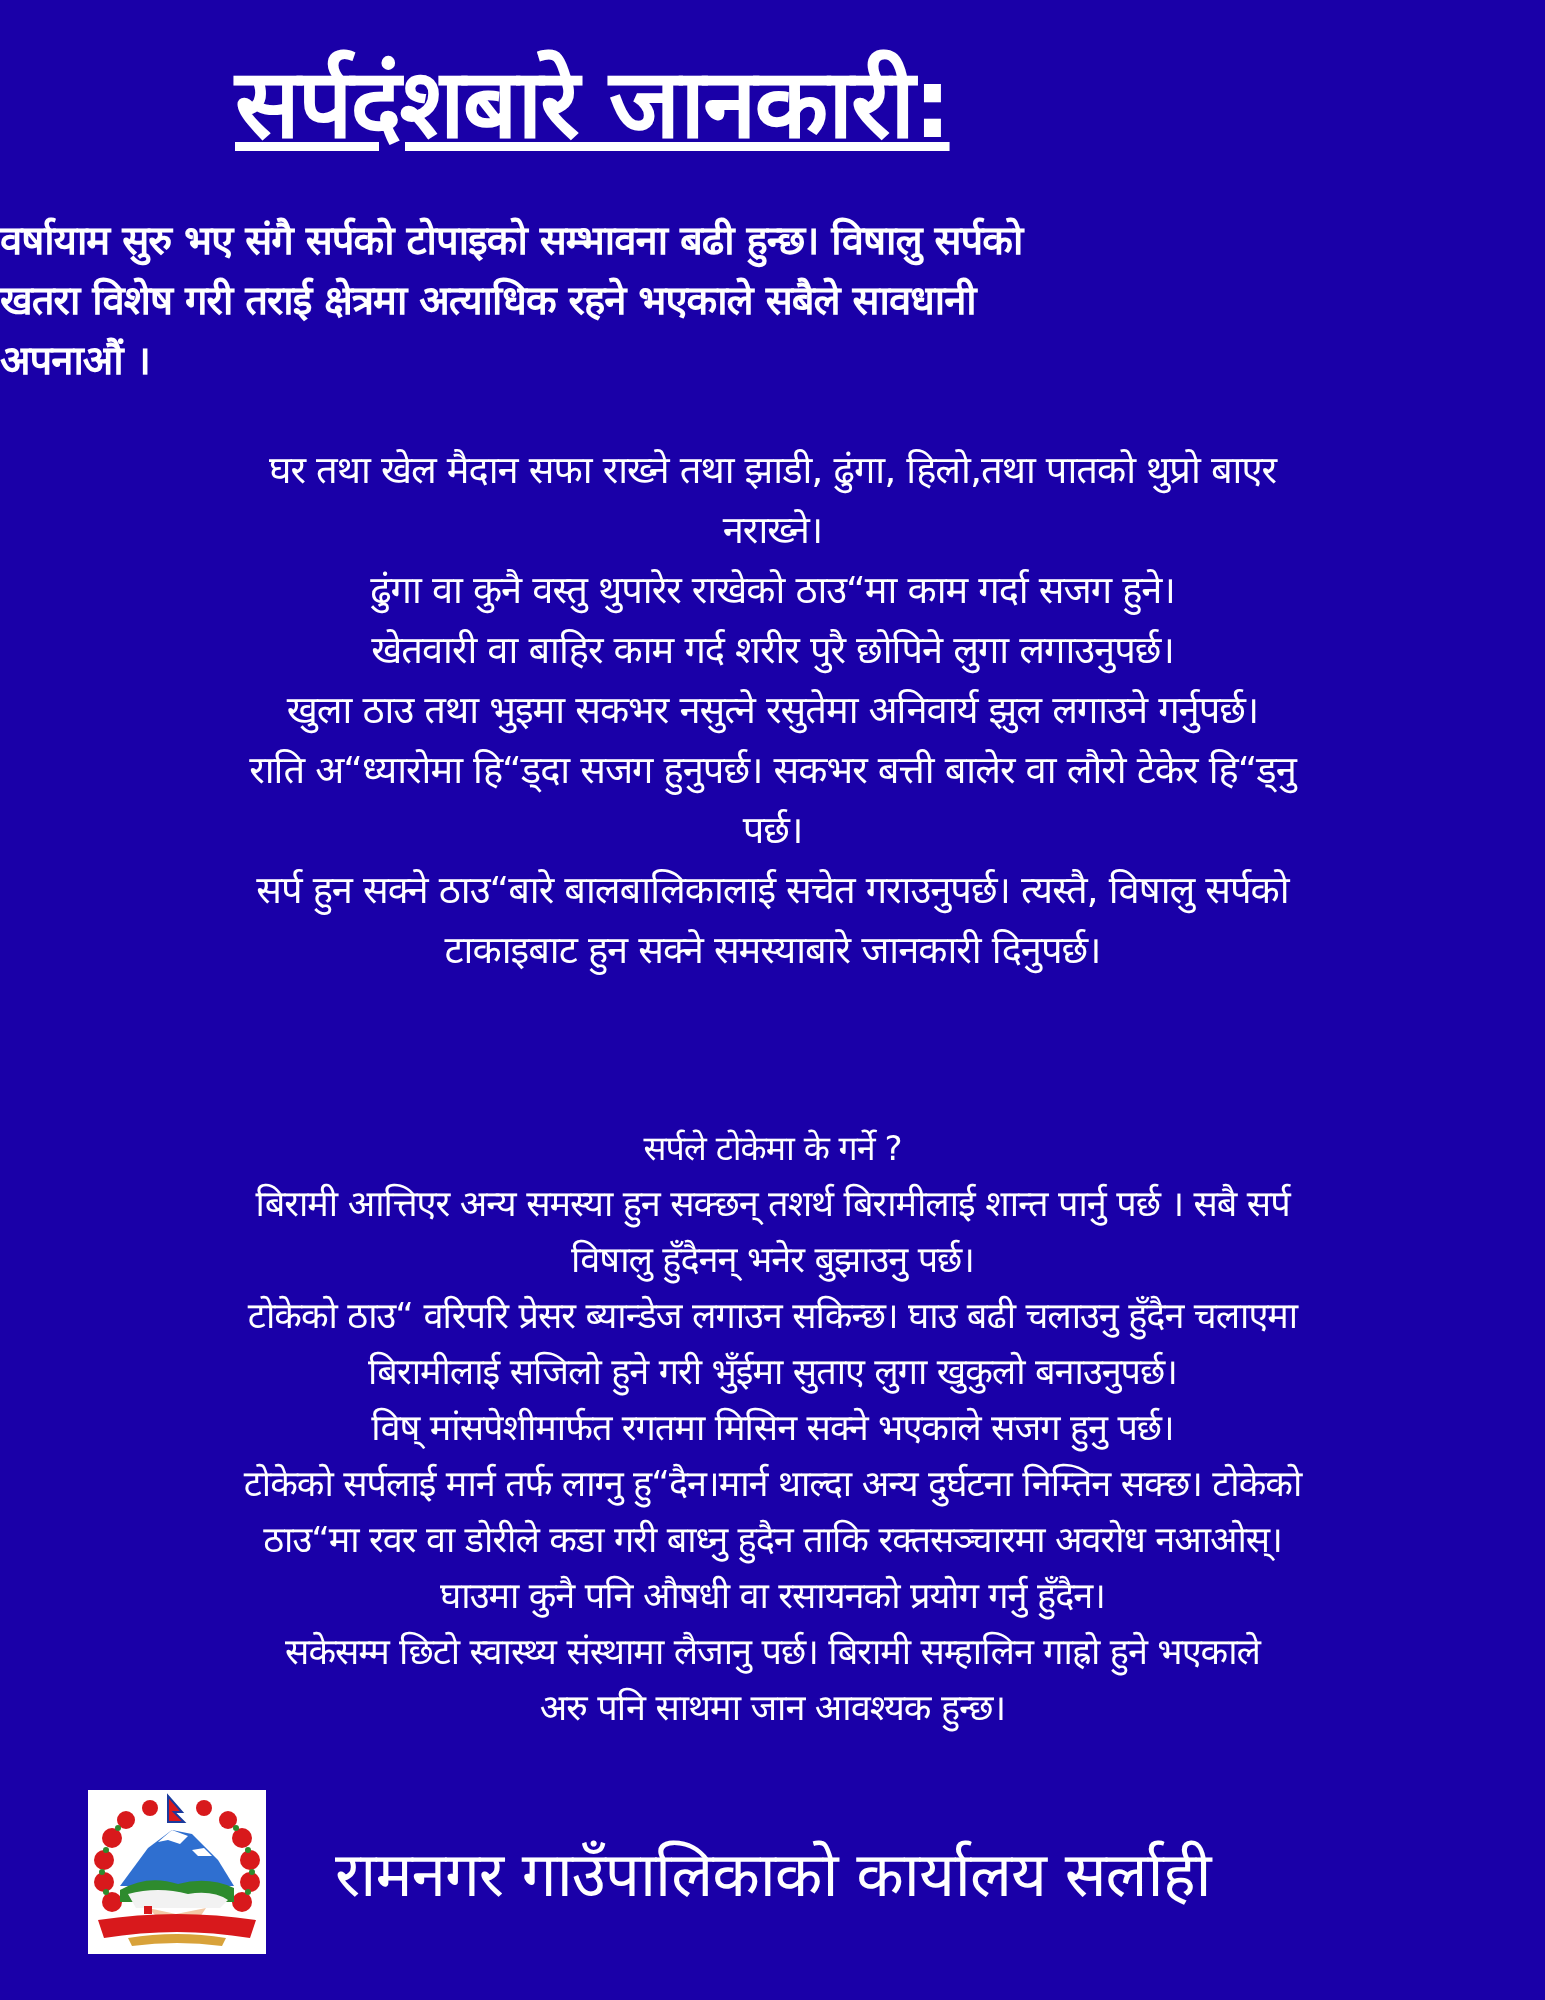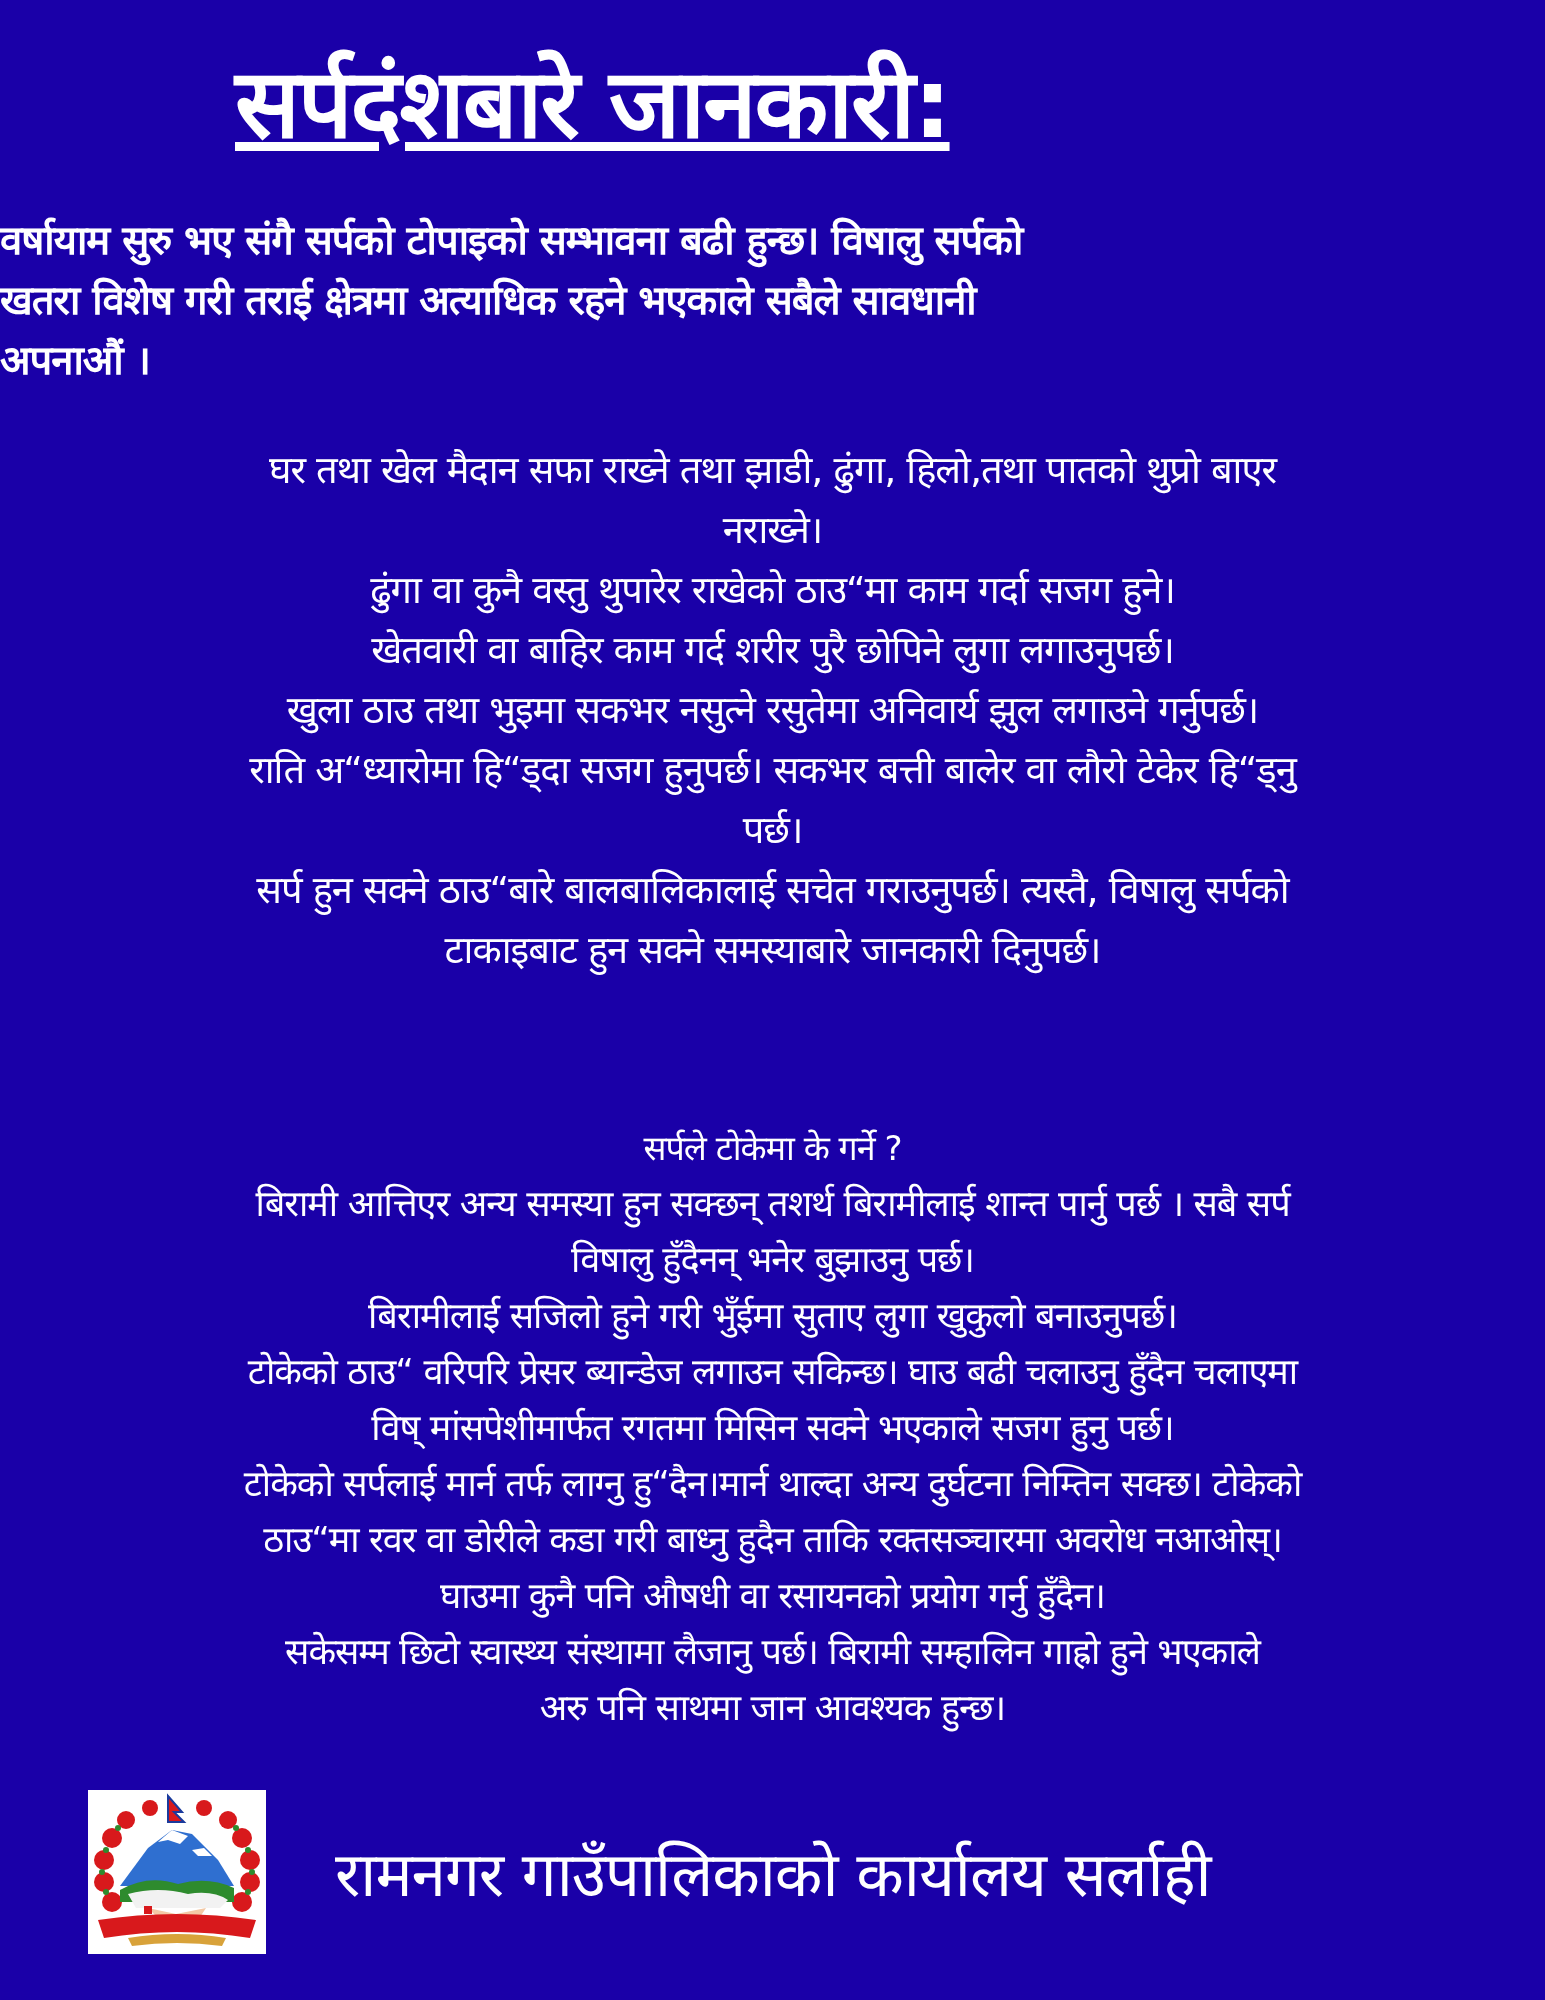--- a/index.html
+++ b/index.html
@@ -104,22 +104,22 @@
   <p>राति अ“ध्यारोमा हि“ड्दा सजग हुनुपर्छ। सकभर बत्ती बालेर वा लौरो टेकेर हि“ड्नु</p>
   <p>पर्छ।</p>
   <p>सर्प हुन सक्ने ठाउ“बारे बालबालिकालाई सचेत गराउनुपर्छ। त्यस्तै, विषालु सर्पको</p>
   <p>टाकाइबाट हुन सक्ने समस्याबारे जानकारी दिनुपर्छ।</p>
 </div>
 
 <div class="section2">
   <p class="subhead">सर्पले टोकेमा के गर्ने ?</p>
   <p>बिरामी आत्तिएर अन्य समस्या हुन सक्छन् तशर्थ बिरामीलाई शान्त पार्नु पर्छ । सबै सर्प</p>
   <p>विषालु हुँदैनन् भनेर बुझाउनु पर्छ।</p>
+  <p>टोकेको ठाउ“ वरिपरि प्रेसर ब्यान्डेज लगाउन सकिन्छ। घाउ बढी चलाउनु हुँदैन चलाएमा</p>
   <p>बिरामीलाई सजिलो हुने गरी भुँईमा सुताए लुगा खुकुलो बनाउनुपर्छ।</p>
-  <p>टोकेको ठाउ“ वरिपरि प्रेसर ब्यान्डेज लगाउन सकिन्छ। घाउ बढी चलाउनु हुँदैन चलाएमा</p>
   <p>विष् मांसपेशीमार्फत रगतमा मिसिन सक्ने भएकाले सजग हुनु पर्छ।</p>
   <p>टोकेको सर्पलाई मार्न तर्फ लाग्नु हु“दैन।मार्न थाल्दा अन्य दुर्घटना निम्तिन सक्छ।  टोकेको</p>
   <p>ठाउ“मा रवर वा डोरीले कडा गरी बाध्नु हुदैन ताकि रक्तसञ्चारमा अवरोध नआओस्।</p>
   <p>घाउमा कुनै पनि औषधी वा रसायनको प्रयोग गर्नु हुँदैन।</p>
   <p>सकेसम्म छिटो स्वास्थ्य संस्थामा लैजानु पर्छ। बिरामी सम्हालिन गाह्रो हुने भएकाले</p>
   <p>अरु पनि साथमा जान आवश्यक हुन्छ।</p>
 </div>
 
 <div class="emblem">
   <svg width="178" height="164" viewBox="0 0 178 164">

